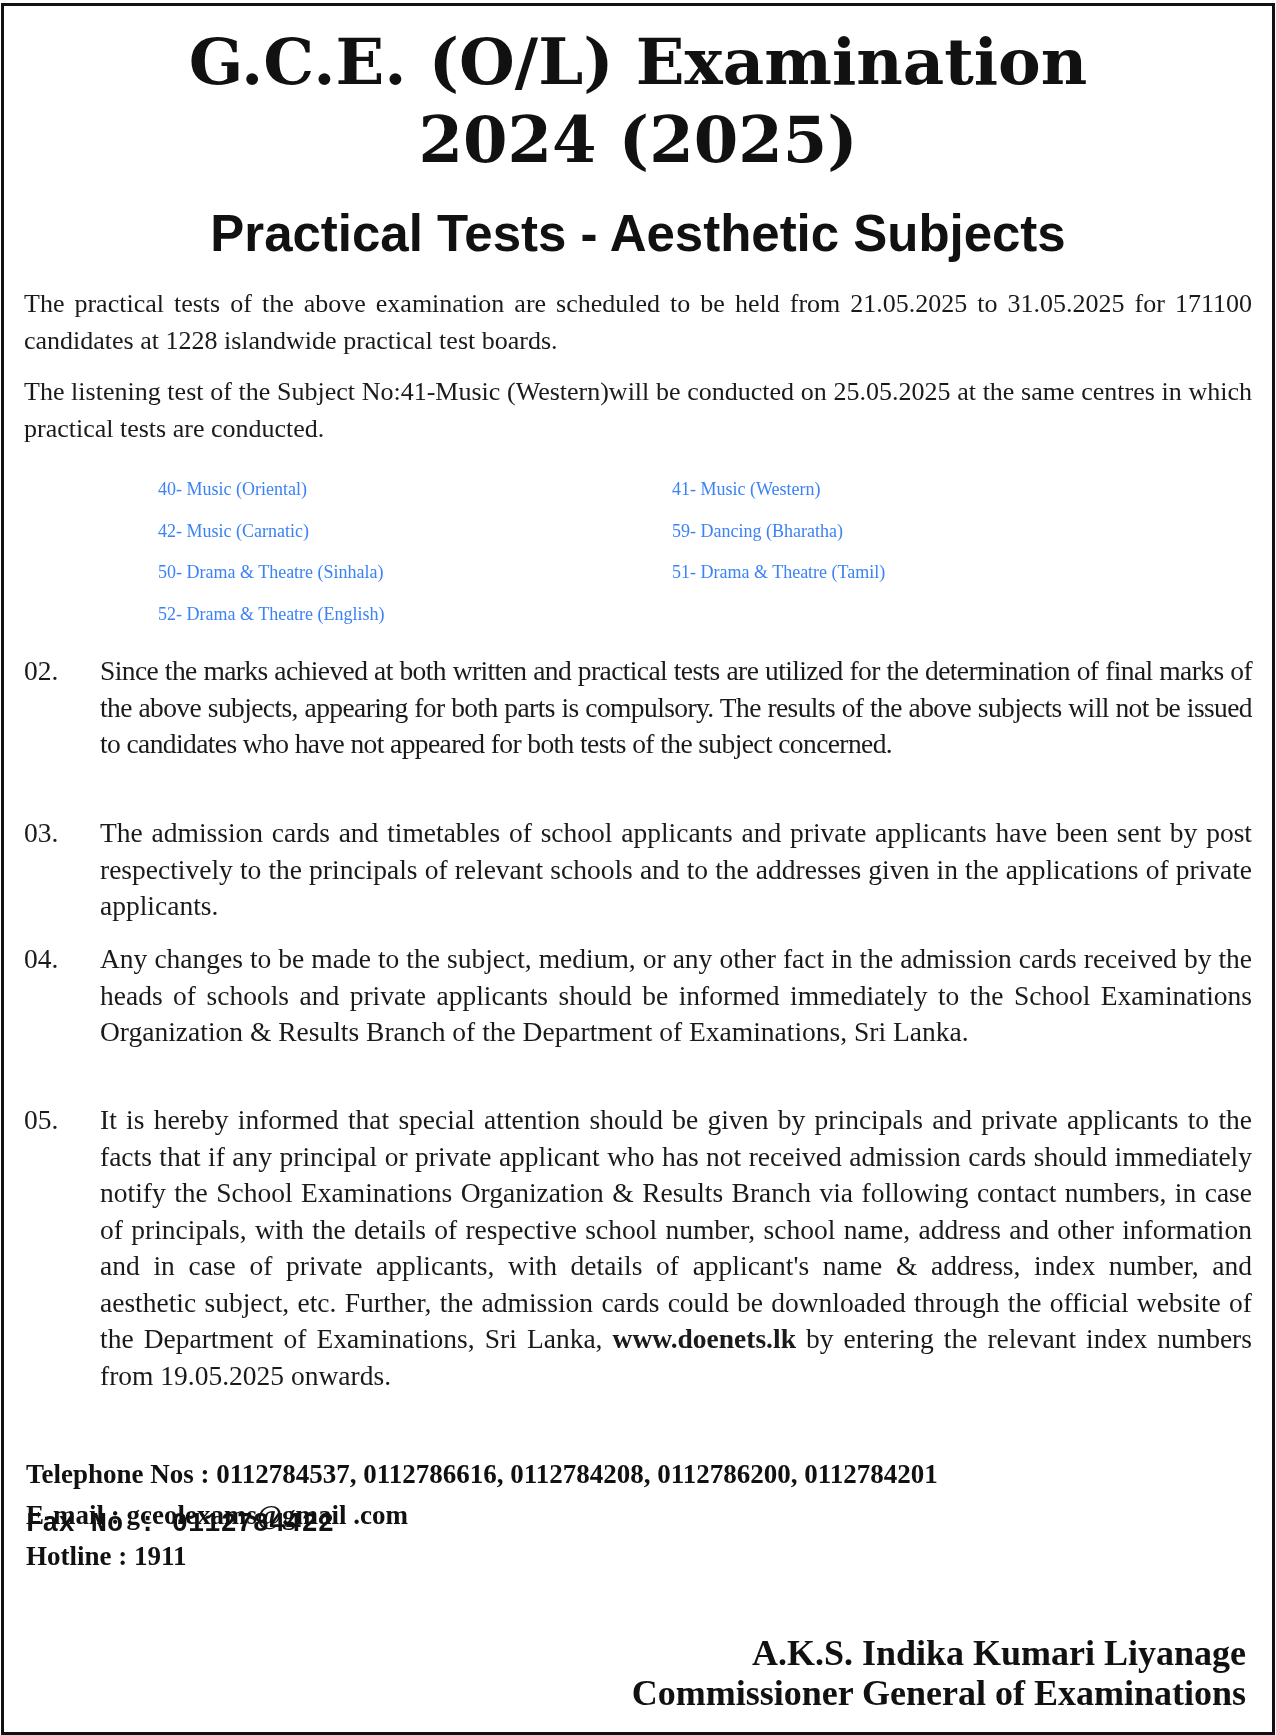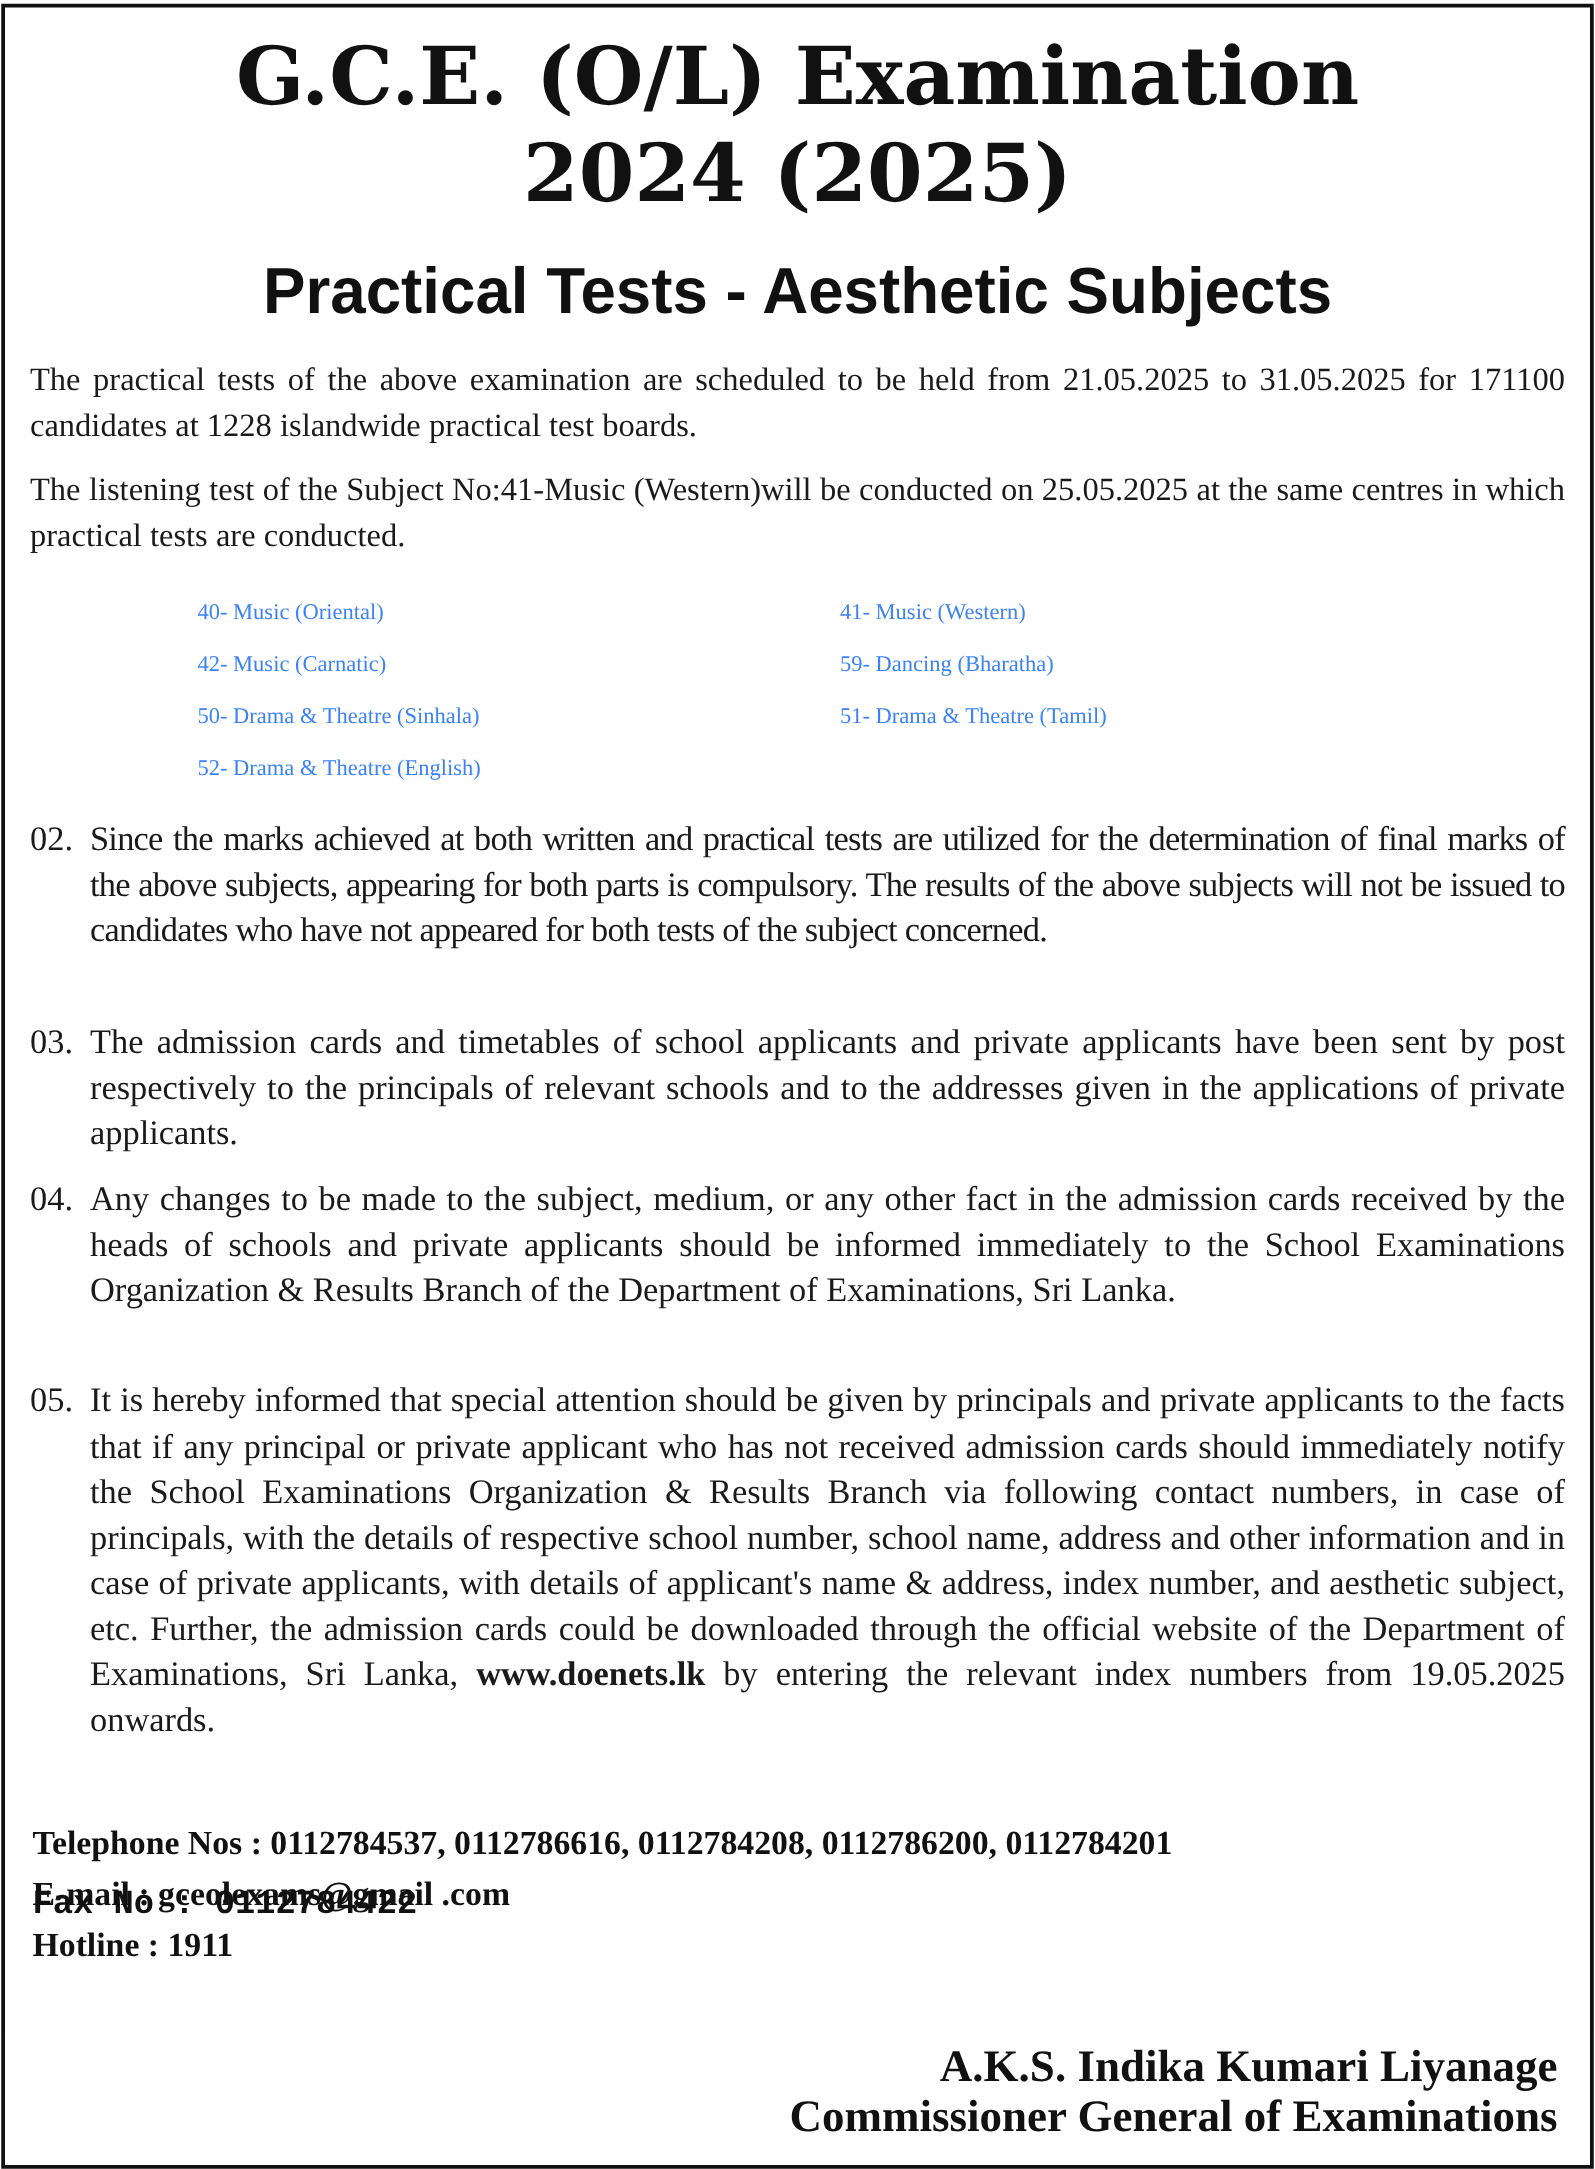--- a/index.html
+++ b/index.html
@@ -30,21 +30,21 @@
   .p2 { top: 374px; }
   .subjects {
     position: absolute; left: 158px; top: 469px; width: 1000px;
     font-family: "Liberation Serif", serif; font-size: 18px; color: #3b82f6;
     display: grid; grid-template-columns: 514px 486px; row-gap: 0;
   }
   .subjects div { height: 41.5px; line-height: 41.5px; white-space: nowrap; }
   .item { position: absolute; left: 24px; right: 24px;
     font-family: "Liberation Serif", serif; font-size: 27.5px; line-height: 36.5px; color: #1a1a1a; }
   .item .num { position: absolute; left: 0; top: 0; width: 48px; }
-  .item .txt { margin-left: 48px; text-align: justify; text-align-last: left; }
+  .item .txt { margin-left: 76px; text-align: justify; text-align-last: left; }
   .i2 { top: 653px; }
   .i3 { top: 815px; }
   .i4 { top: 941px; }
   .i5 { top: 1102px; }
   .contact {
     position: absolute; left: 26px;
     font-family: "Liberation Serif", serif; font-weight: bold; font-size: 27px; color: #111;
     white-space: nowrap; line-height: 36px;
   }
   .c1 { top: 1456px; }

